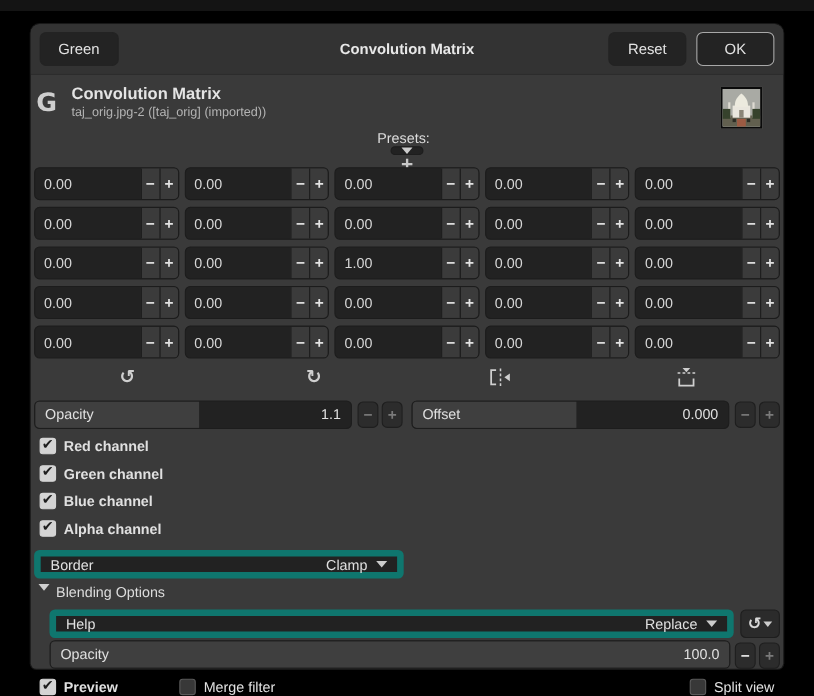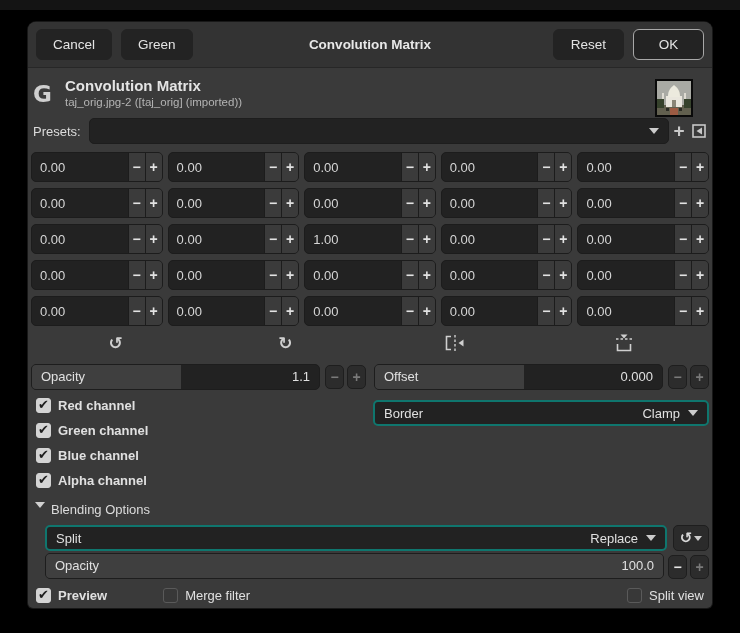--- a/index.html
+++ b/index.html
@@ -30,21 +30,21 @@
   .info-row { margin-top:8px; height:40px; display:flex; align-items:flex-start; padding-left:2px; }
   .gimp-logo { font-size:23px; font-weight:bold; color:#cfcfcf; line-height:36px; width:26px;
                font-family:"DejaVu Sans", sans-serif; }
   .info-text { margin-left:6px; }
   .info-title { font-size:15px; font-weight:bold; color:#e4e4e4; line-height:19px; }
   .info-sub { font-size:11.5px; color:#b4b4b4; line-height:15px; }
   .thumb { position:absolute; top:3px; right:19px; width:38px; height:38px;
            border:2px solid #0a0a0a; background:#a8a9a3; }
   .thumb svg { display:block; }
 
-  .presets-row { margin-top:2px; height:26px; display:flex; align-items:center; }
+  .presets-row { margin-top:2px; height:26px; display:flex; align-items:center;flex-direction:column; }
   .presets-label { width:58px; font-size:13px; color:#dcdcdc; padding-left:2px; }
   .combo { flex:1; height:26px; background:#222222; border:1px solid #1d1d1d; border-radius:5px;
            display:flex; align-items:center; padding:0 9px; color:#dcdcdc; font-size:13px; }
   .combo .spacer { flex:1; }
   .arrow-down { width:0; height:0; border-left:5px solid transparent; border-right:5px solid transparent;
                 border-top:6px solid #cccccc; display:inline-block; }
   .mini-btn { width:20px; height:22px; display:flex; align-items:center; justify-content:center; }
   .plus-glyph { color:#c8c8c8; font-size:19px; font-weight:bold; line-height:18px; }
   .presets-row .mini-btn:nth-of-type(1) { margin-left:8px; }
 
@@ -76,33 +76,33 @@
   .slider-label { left:9px; }
   .slider-value { right:9px; }
   .sq-btn { width:19px; height:24px; background:#2c2c2c; border:1px solid #1e1e1e; border-radius:5px;
             display:flex; align-items:center; justify-content:center; font-size:14px; font-weight:bold;
             color:#e6e6e6; }
   .sq-btn.dim { color:#7a7a7a; }
   .sq-btn.minus::after { content:"−"; }
   .sq-btn.plus::after { content:"+"; }
 
   
-  .opts { margin-top:7px; display:flex; }
+  .opts { margin-top:7px; display:flex;flex-direction:column; }
   .opts-left { width:342px; padding-left:5px; }
   .opts-right { flex:1; }
   .cb-row { height:17px; margin-bottom:8px; display:flex; align-items:center; }
   .cb { width:15px; height:15px; border-radius:3px; background:#383838; border:1px solid #5a5a5a;
         position:relative; flex:none; }
   .cb.checked { background:#d4d4d4; border-color:#d4d4d4; }
   .cb.checked::after { content:"✔"; position:absolute; left:1px; top:-2px; color:#1e1e1e;
                        font-size:13px; font-weight:bold; font-family:"DejaVu Sans", sans-serif; }
   .cb-label { margin-left:7px; font-size:13px; color:#e0e0e0; }
   .cb-label.bold { font-weight:bold; }
 
-  .select { height:26px; background:#222222; border:2px solid #0f766e; border-radius:5px;
+  .select { height:26px; background:#222222; border:6px solid #0f766e; border-radius:5px;
             display:flex; align-items:center; padding:0 9px; font-size:13px; color:#e0e0e0; }
   .select .spacer { flex:1; }
   .select .val { margin-right:8px; }
   .border-select { margin-top:3px; width:336px; }
 
   
   .expander-row { margin-top:5px; height:18px; display:flex; align-items:flex-start; padding-left:4px; }
   .exp-arrow { width:0; height:0; border-left:5px solid transparent; border-right:5px solid transparent;
                border-top:6px solid #d0d0d0; margin-right:6px; }
   .exp-label { font-size:13px; color:#dcdcdc; }
@@ -128,21 +128,20 @@
 </head>
 <body>
 
 <div class="top-band"></div>
 
 <div class="dialog">
 
   <div class="headerbar">
     <div class="hb-title">Convolution Matrix</div>
     <div class="hb-left">
-      <div class="hb-btn">Cancel</div>
       <div class="hb-btn">Green</div>
     </div>
     <div class="hb-right">
       <div class="hb-btn">Reset</div>
       <div class="hb-btn focused">OK</div>
     </div>
   </div>
 
   <div class="body">
 
@@ -399,21 +398,21 @@
       </div>
     </div>
 
     <div class="expander-row">
       <span class="exp-arrow"></span>
       <span class="exp-label">Blending Options</span>
     </div>
 
     <div class="mode-row">
       <div class="select">
-        <span>Split</span>
+        <span>Help</span>
         <span class="spacer"></span>
         <span class="val">Replace</span>
         <span class="arrow-down"></span>
       </div>
       <div class="reset-btn">
         <span class="reset-glyph"></span>
         <span class="tiny-arrow"></span>
       </div>
     </div>
 

